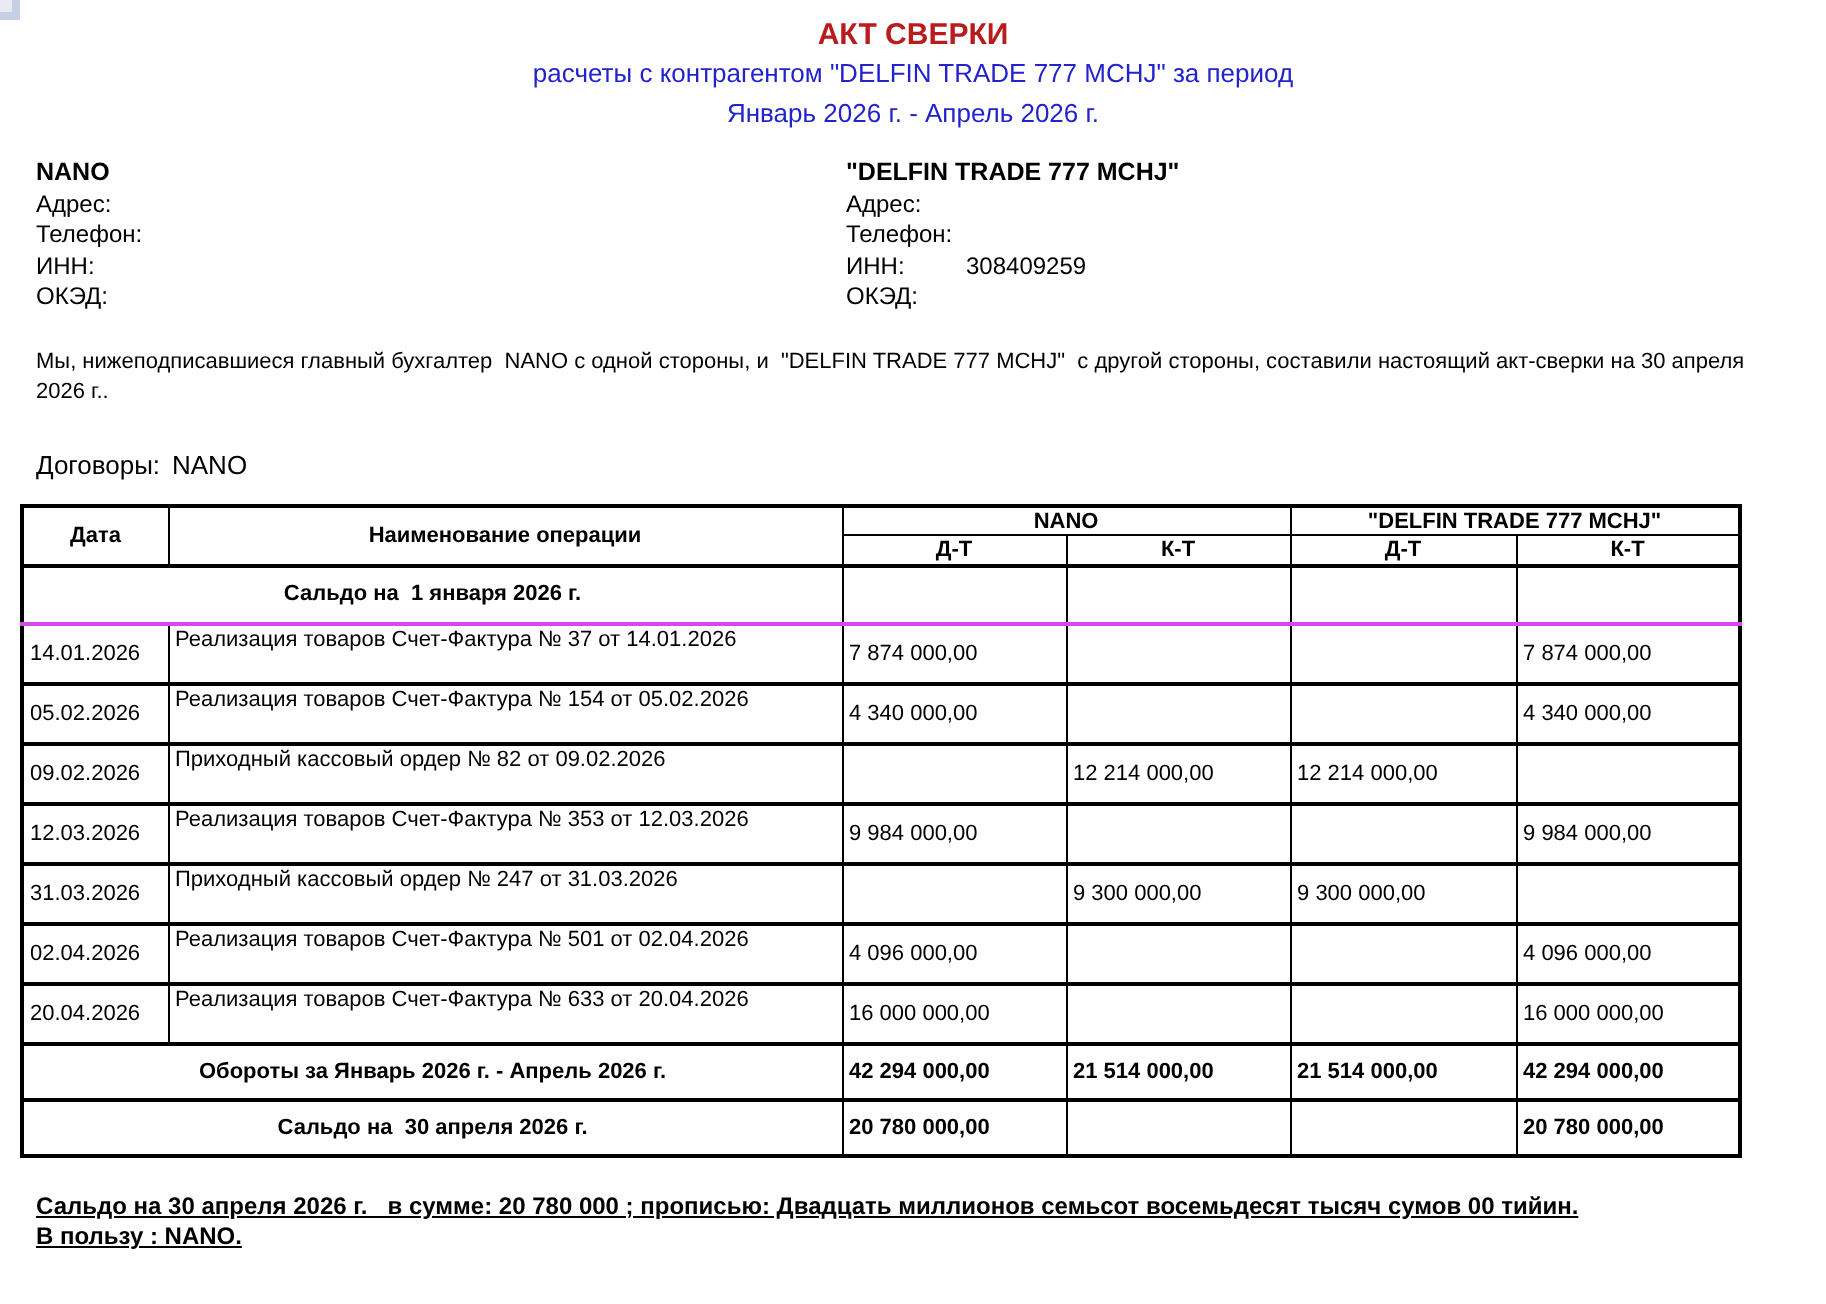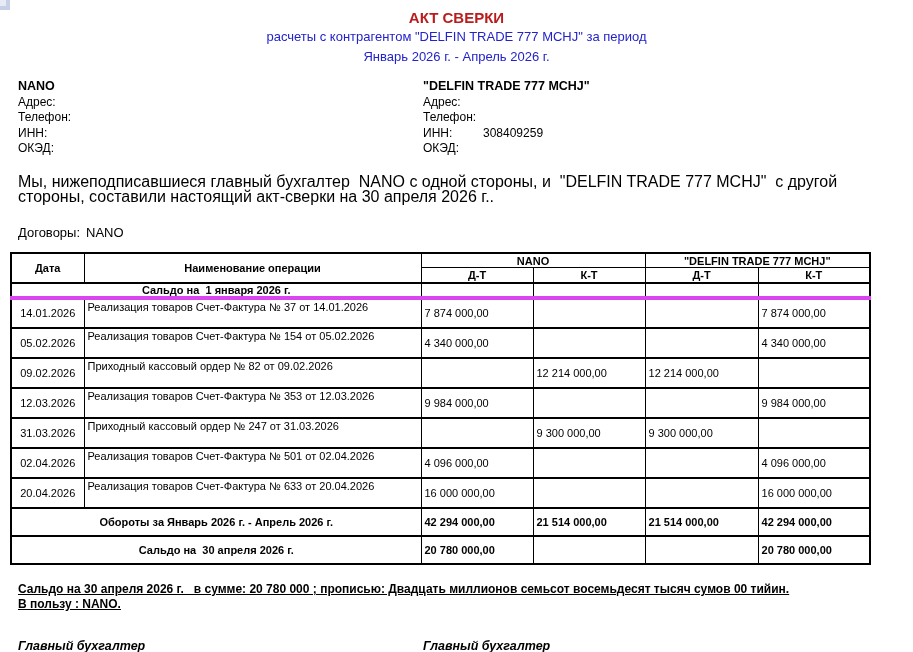--- a/index.html
+++ b/index.html
@@ -30,46 +30,46 @@
   }
   
   .parties { display: flex; margin: 12px 0 0 18px; }
   .party { font-size: 12px; line-height: 15.6px; }
   .party-left { width: 405px; }
   .party-name { font-weight: bold; font-size: 12.5px; }
   .inn-label { display: inline-block; min-width: 60px; }
   
   .intro {
     margin: 17px 16px 0 18px; max-width: 876px;
-    font-size: 16px; line-height: 15px;
+    font-size: 11px; line-height: 15px;
     white-space: pre-wrap;
   }
   .contracts { margin: 21px 0 0 18px; font-size: 13px; }
   .contracts-label { display: inline-block; min-width: 68px; }
   
   table {
     border-collapse: collapse;
     border: 2px solid #000;
     margin: 12px 0 0 10px;
     width: 859px;
     table-layout: fixed;
     font-size: 11px;
   }
   th, td { border: 1px solid #000; padding: 0 3px; overflow: hidden; }
   thead th { height: 15px; font-weight: bold; text-align: center; }
   tr.balance-row td {
-    height: 15px; font-weight: bold;
-    border-top: 2px solid #000; border-bottom: 4px solid #d946ef;
+    height: 29px; font-weight: bold;
+    border-top: 2px solid #000; border-bottom: 2px solid #d946ef;
   }
   .balance-label { text-align: center; white-space: pre-wrap; }
   tbody.rows td {
     height: 30px;
     border-top: 2px solid #000; border-bottom: 2px solid #000;
   }
-  .c-date { text-align: center; vertical-align: middle; }
+  .c-date { vertical-align: middle; }
   .c-op { vertical-align: top; padding-top: 1px; text-align: left; }
   .c-num { text-align: left; vertical-align: middle; white-space: nowrap; }
   tr.total-row td {
     height: 28px; font-weight: bold;
     border-top: 2px solid #000; border-bottom: 2px solid #000;
   }
   
   .footer-summary {
     margin: 17px 18px 0 18px; max-width: 890px;
     font-weight: bold; font-size: 12px; line-height: 15px;

